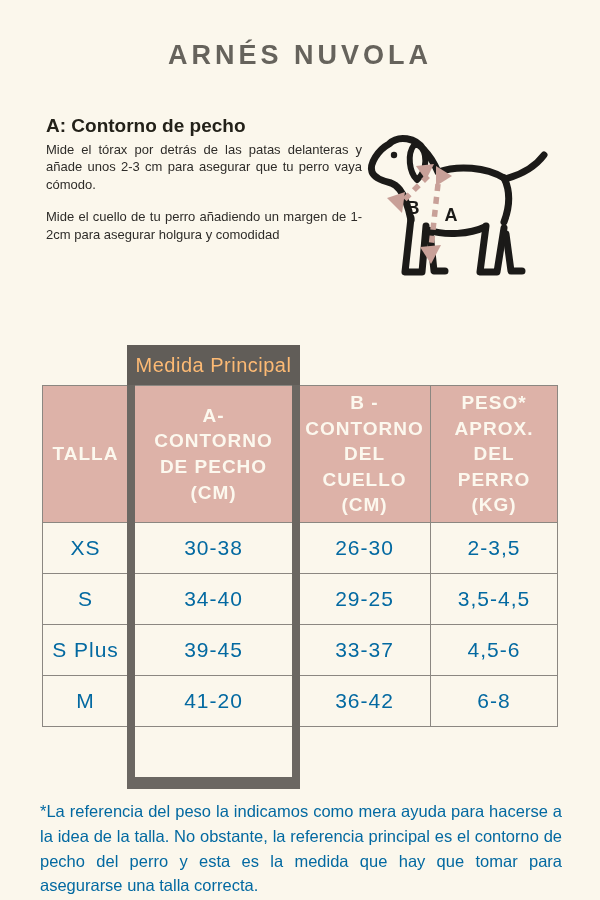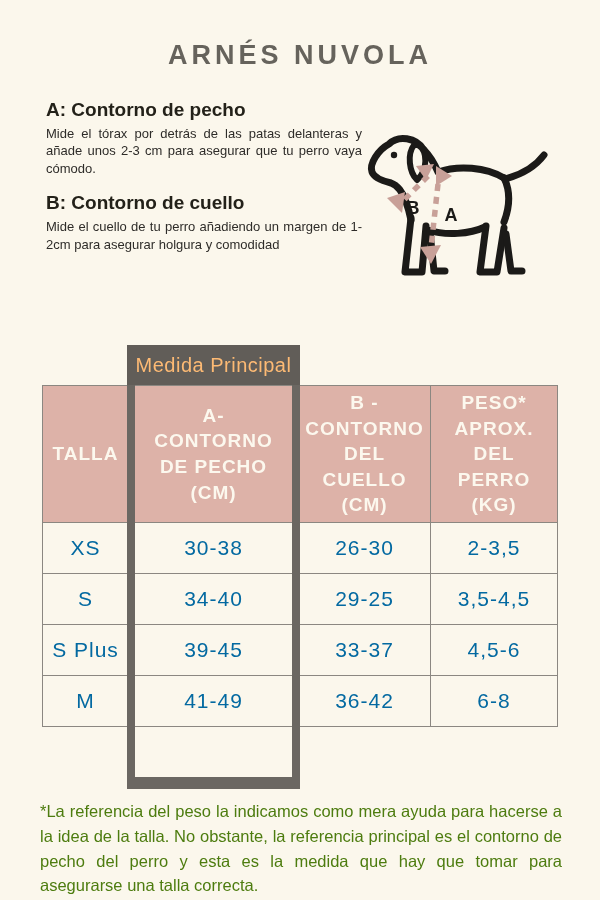--- a/index.html
+++ b/index.html
@@ -21,21 +21,21 @@
     letter-spacing: 4px;
     color: #66635c;
   }
   .instructions {
     position: absolute;
     left: 46px; top: 99px;
     width: 316px;
     color: #2e2c29;
   }
   .instructions h2 {
-    margin: 0 0 4px 0;
+    margin: 16px 0 4px 0;
     font-size: 19px;
     font-weight: bold;
     color: #232119;
   }
   .instructions p {
     margin: 0 0 15px 0;
     font-size: 13px;
     line-height: 1.34;
     text-align: justify;
   }
@@ -101,34 +101,33 @@
     z-index: 2;
   }
   .footnote {
     position: absolute;
     left: 40px; top: 799px;
     width: 522px;
     margin: 0;
     font-size: 16.5px;
     line-height: 1.5;
     text-align: justify;
-    color: #4d7c0f;
+    color: #0369a1;
   }
 </style>
 </head>
 <body>
 
 <div class="page">
 
   <h1 class="title">ARNÉS NUVOLA</h1>
 
   <div class="instructions">
     <h2>A: Contorno de pecho</h2>
     <p>Mide el tórax por detrás de las patas delanteras y añade unos 2-3 cm para asegurar que tu perro vaya cómodo.</p>
-    <h2>B: Contorno de cuello</h2>
     <p>Mide el cuello de tu perro añadiendo un margen de 1-2cm para asegurar holgura y comodidad</p>
   </div>
 
   <div class="dog-diagram">
     <svg width="210" height="182" viewBox="0 0 210 182">
       <g fill="none" stroke="#1b1a18" stroke-width="7" stroke-linecap="round" stroke-linejoin="round">
 
         <path d="M66 28 C58 15 40 13 31 22 C20 28 11 42 14 50 C16 56 25 59 33 61 C39 63 45 70 48 80 C51 88 52 93 53 98"></path>
 
         <path d="M66 28 C73 35 77 43 80 50 C100 43 128 45 146 56"></path>
@@ -207,21 +206,21 @@
         <td>3,5-4,5</td>
       </tr>
       <tr>
         <td>S Plus</td>
         <td>39-45</td>
         <td>33-37</td>
         <td>4,5-6</td>
       </tr>
       <tr>
         <td>M</td>
-        <td>41-49</td>
+        <td>41-20</td>
         <td>36-42</td>
         <td>6-8</td>
       </tr>
     </tbody>
   </table>
 
   <div class="highlight-frame"></div>
 
   <p class="footnote">*La referencia del peso la indicamos como mera ayuda para hacerse a la idea de la talla. No obstante, la referencia principal es el contorno de pecho del perro y esta es la medida que hay que tomar para asegurarse una talla correcta.</p>
 

